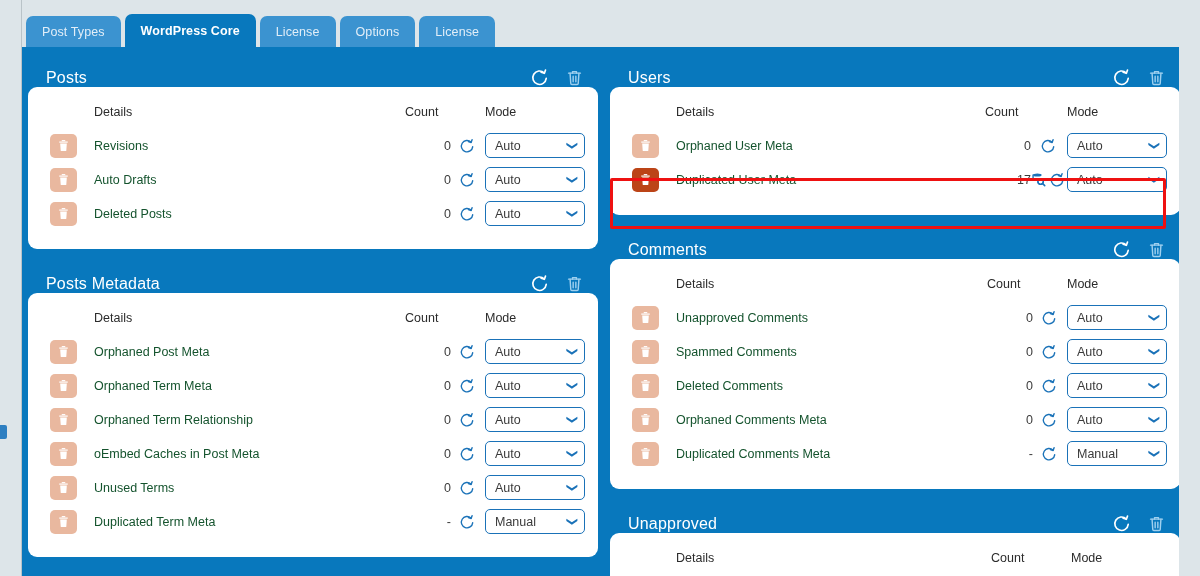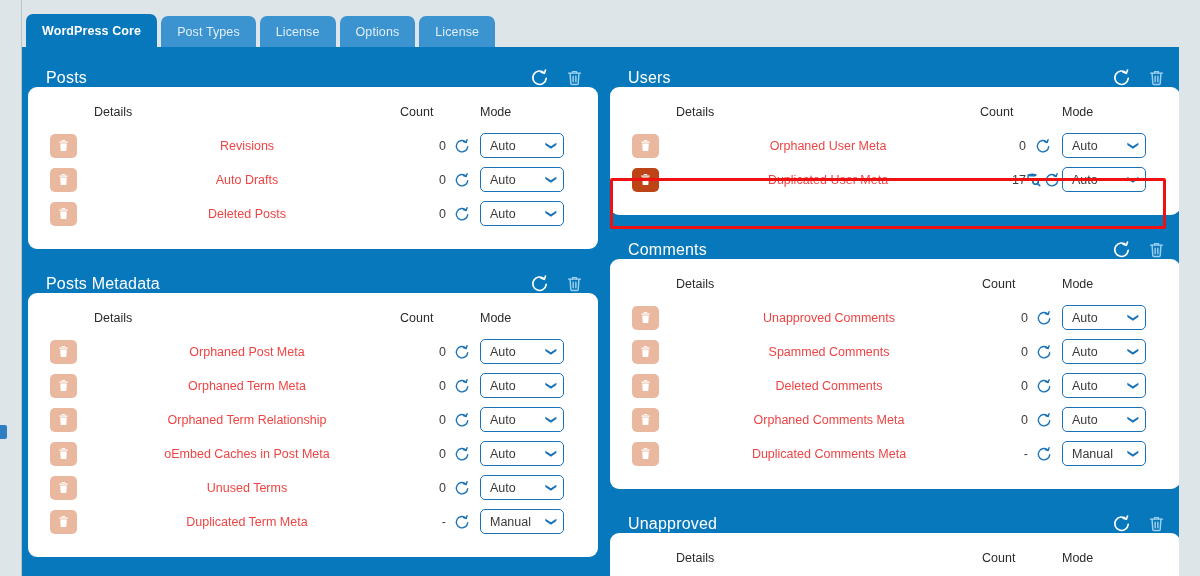--- a/index.html
+++ b/index.html
@@ -62,21 +62,21 @@
   .panel-title {
     color: #ffffff; font-size: 16px; font-weight: normal;
     letter-spacing: .2px; flex: 1;
   }
   .head-icons { display: flex; align-items: center; gap: 16px; }
   .ic { cursor: pointer; display: block; line-height: 0; }
 
   .panel-body {
     background: #ffffff;
     border-radius: 9px;
-    padding: 14px 22px 14px 22px;
+    padding: 14px 13px 14px 22px;
   }
 
   
   table.rows { width: 100%; border-collapse: collapse; }
   table.rows th {
     font-size: 12.5px; font-weight: normal; color: #2b2b2b;
     text-align: left; padding: 4px 0 14px 0;
   }
   th.c-icon  { width: 44px; }
   th.c-det   { text-align: left; }
@@ -87,28 +87,28 @@
   table.rows td { padding: 0 0 9px 0; vertical-align: middle; }
 
   .trashbtn {
     width: 27px; height: 24px; border-radius: 5px;
     background: #e9b89f;
     display: flex; align-items: center; justify-content: center;
     cursor: pointer;
   }
   .trashbtn.hot { background: #bc4417; }
 
-  .detail { font-size: 12.5px; color: #ef4444; white-space: nowrap; text-align: center; }
+  .detail { font-size: 12.5px; color: #14532d; white-space: nowrap; }
   .count  { font-size: 12.5px; color: #3c3c3c; text-align: right; padding-right: 2px; }
   .restore { text-align: center; cursor: pointer; line-height: 0; }
   .inspect { display: inline-block; cursor: pointer; line-height: 0; vertical-align: middle; margin-right: 2px;}
 
   .cellmode { padding-left: 10px; }
   .select {
-    width: 84px; height: 25px;
+    width: 100px; height: 25px;
     border: 1px solid #1a72b8; border-radius: 5px;
     background: #ffffff; color: #3a3a3a; font-size: 12.5px;
     display: flex; align-items: center; justify-content: space-between;
     padding: 0 7px 0 9px; cursor: pointer;
   }
   .caret { color: #1a72b8; font-size: 11px; line-height: 1; }
 
   
   .hl-box {
     position: absolute; left: 610px; top: 178px;
@@ -121,25 +121,25 @@
 </head>
 <body>
 
 <div id="app">
 
   <div class="gutter">
     <div class="gutter-mark"></div>
   </div>
 
   <div class="tabbar" id="tabbar">
+      <div class="tab">
+        <span>Post Types</span>
+      </div>
       <div class="tab active">
         <span>WordPress Core</span>
-      </div>
-      <div class="tab">
-        <span>Post Types</span>
       </div>
       <div class="tab">
         <span>License</span>
       </div>
       <div class="tab">
         <span>Options</span>
       </div>
       <div class="tab">
         <span>License</span>
       </div>

